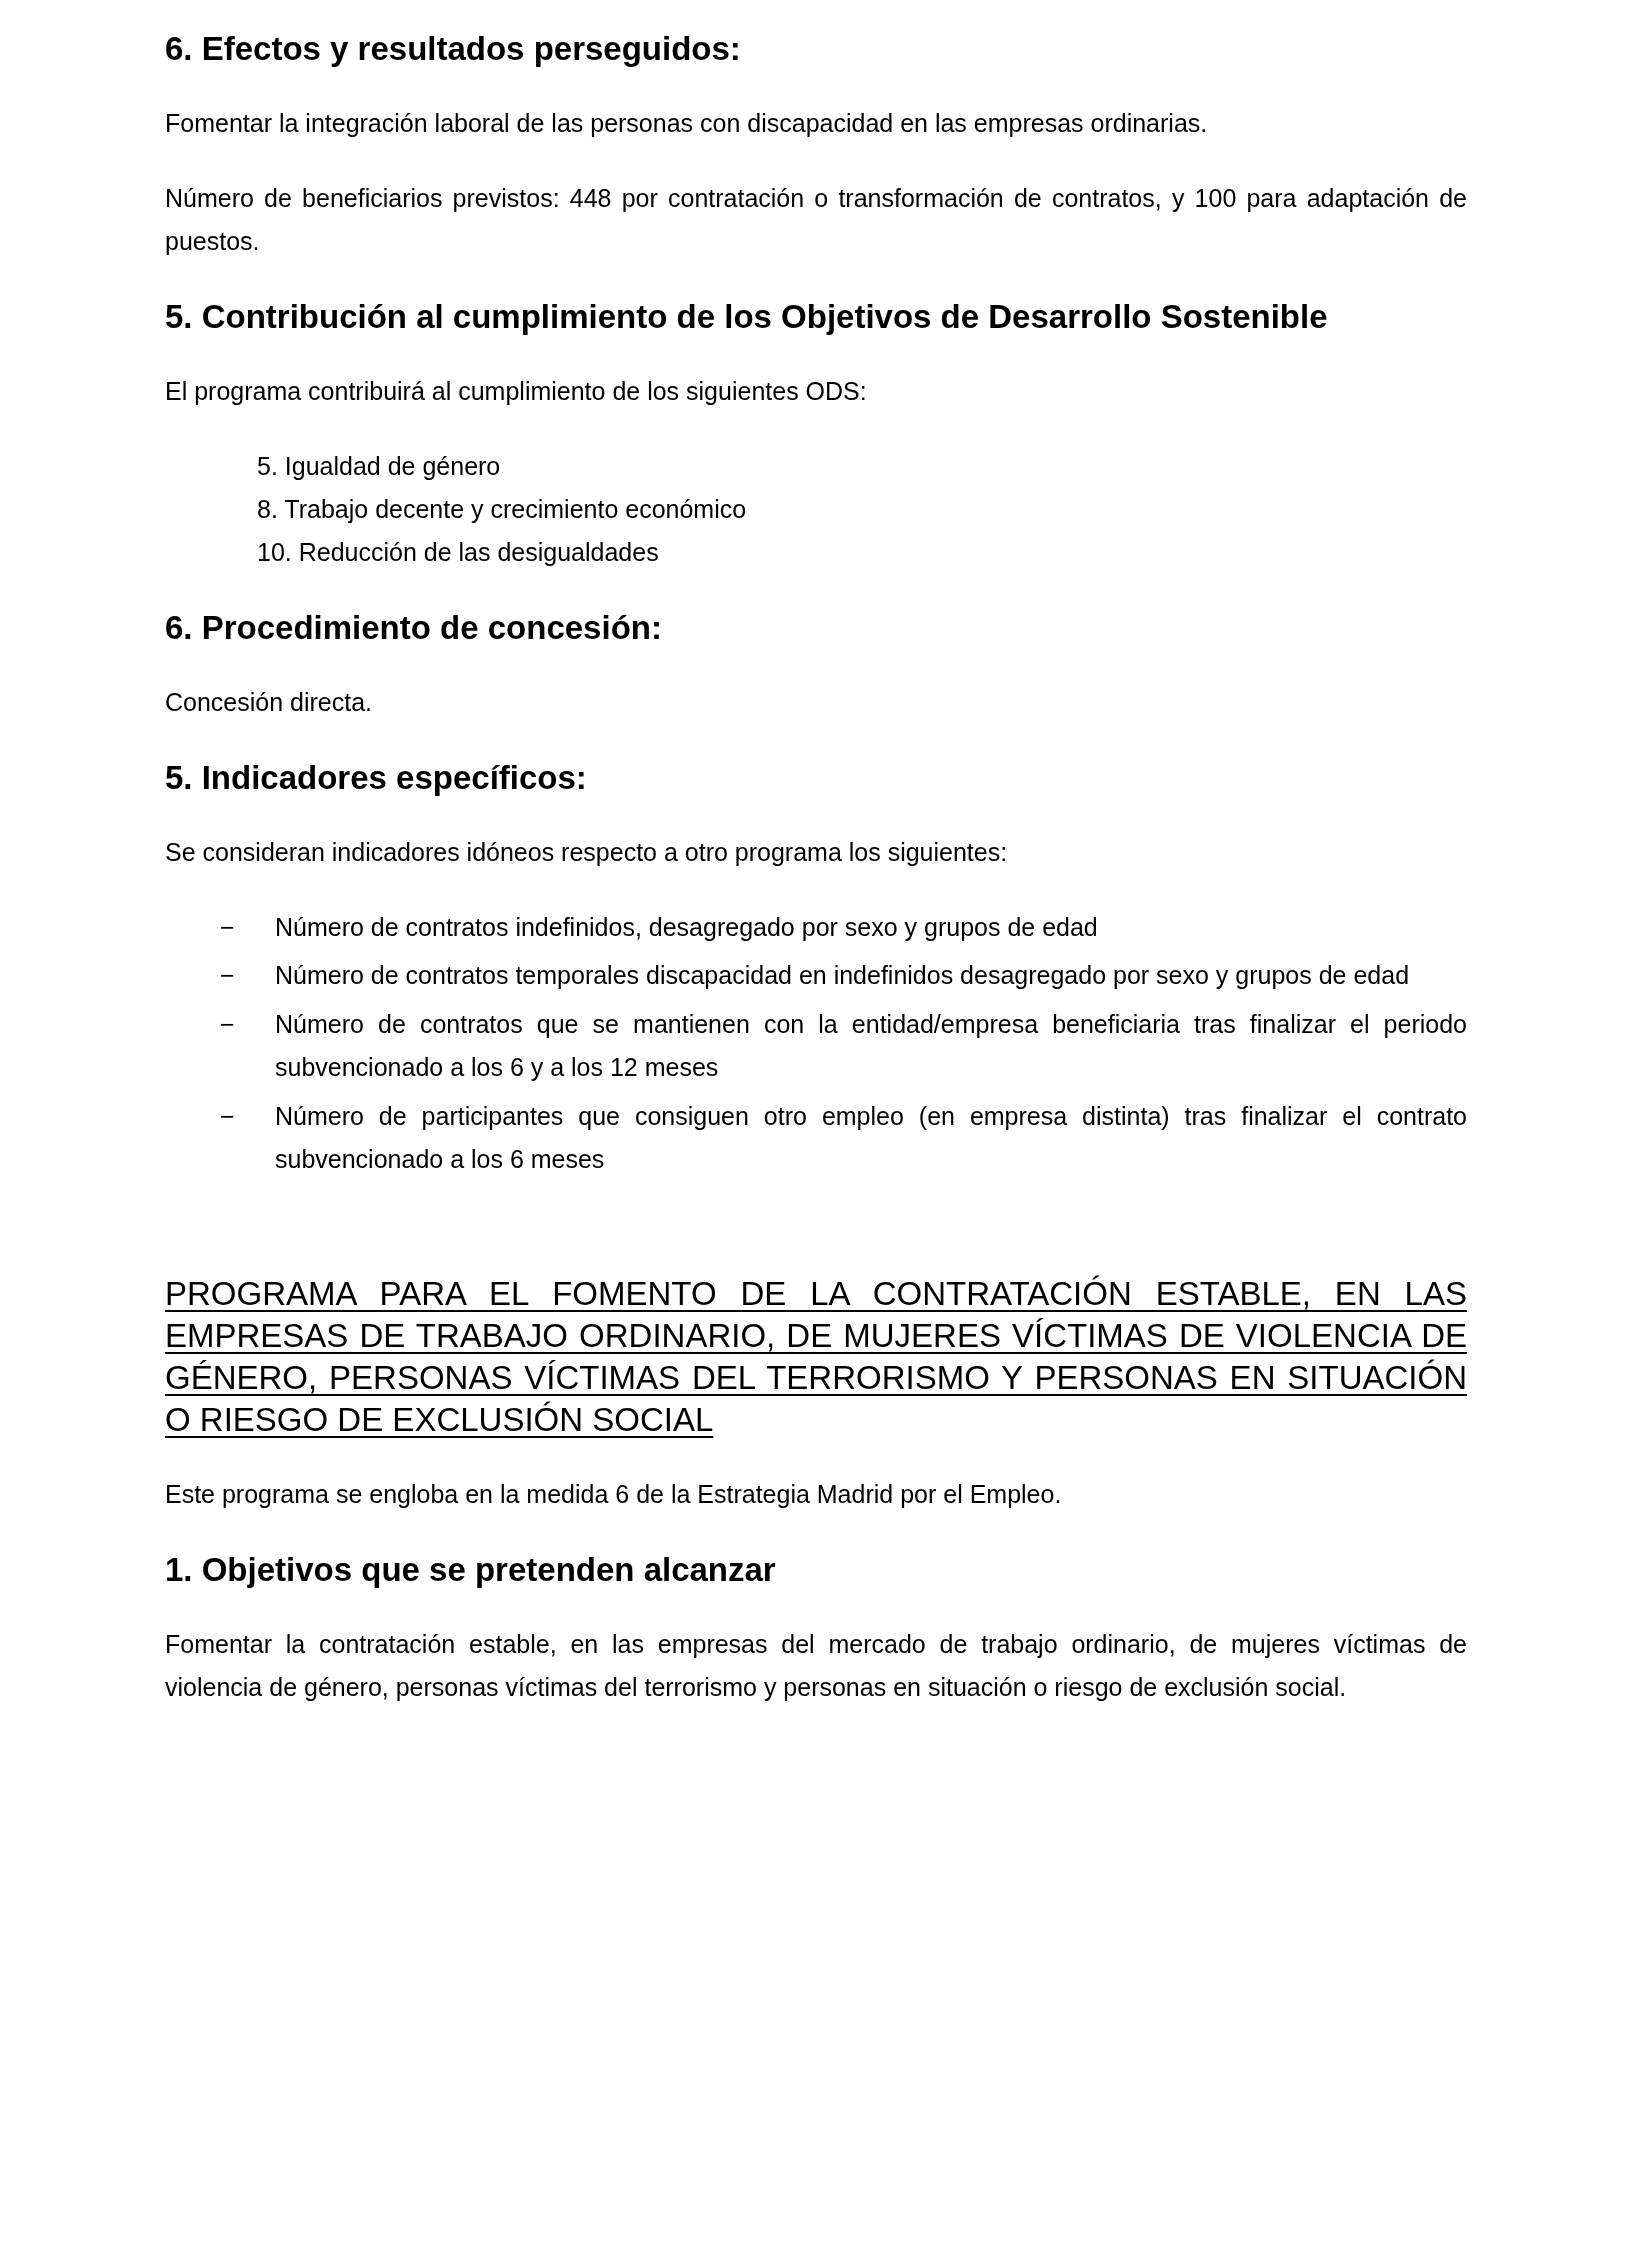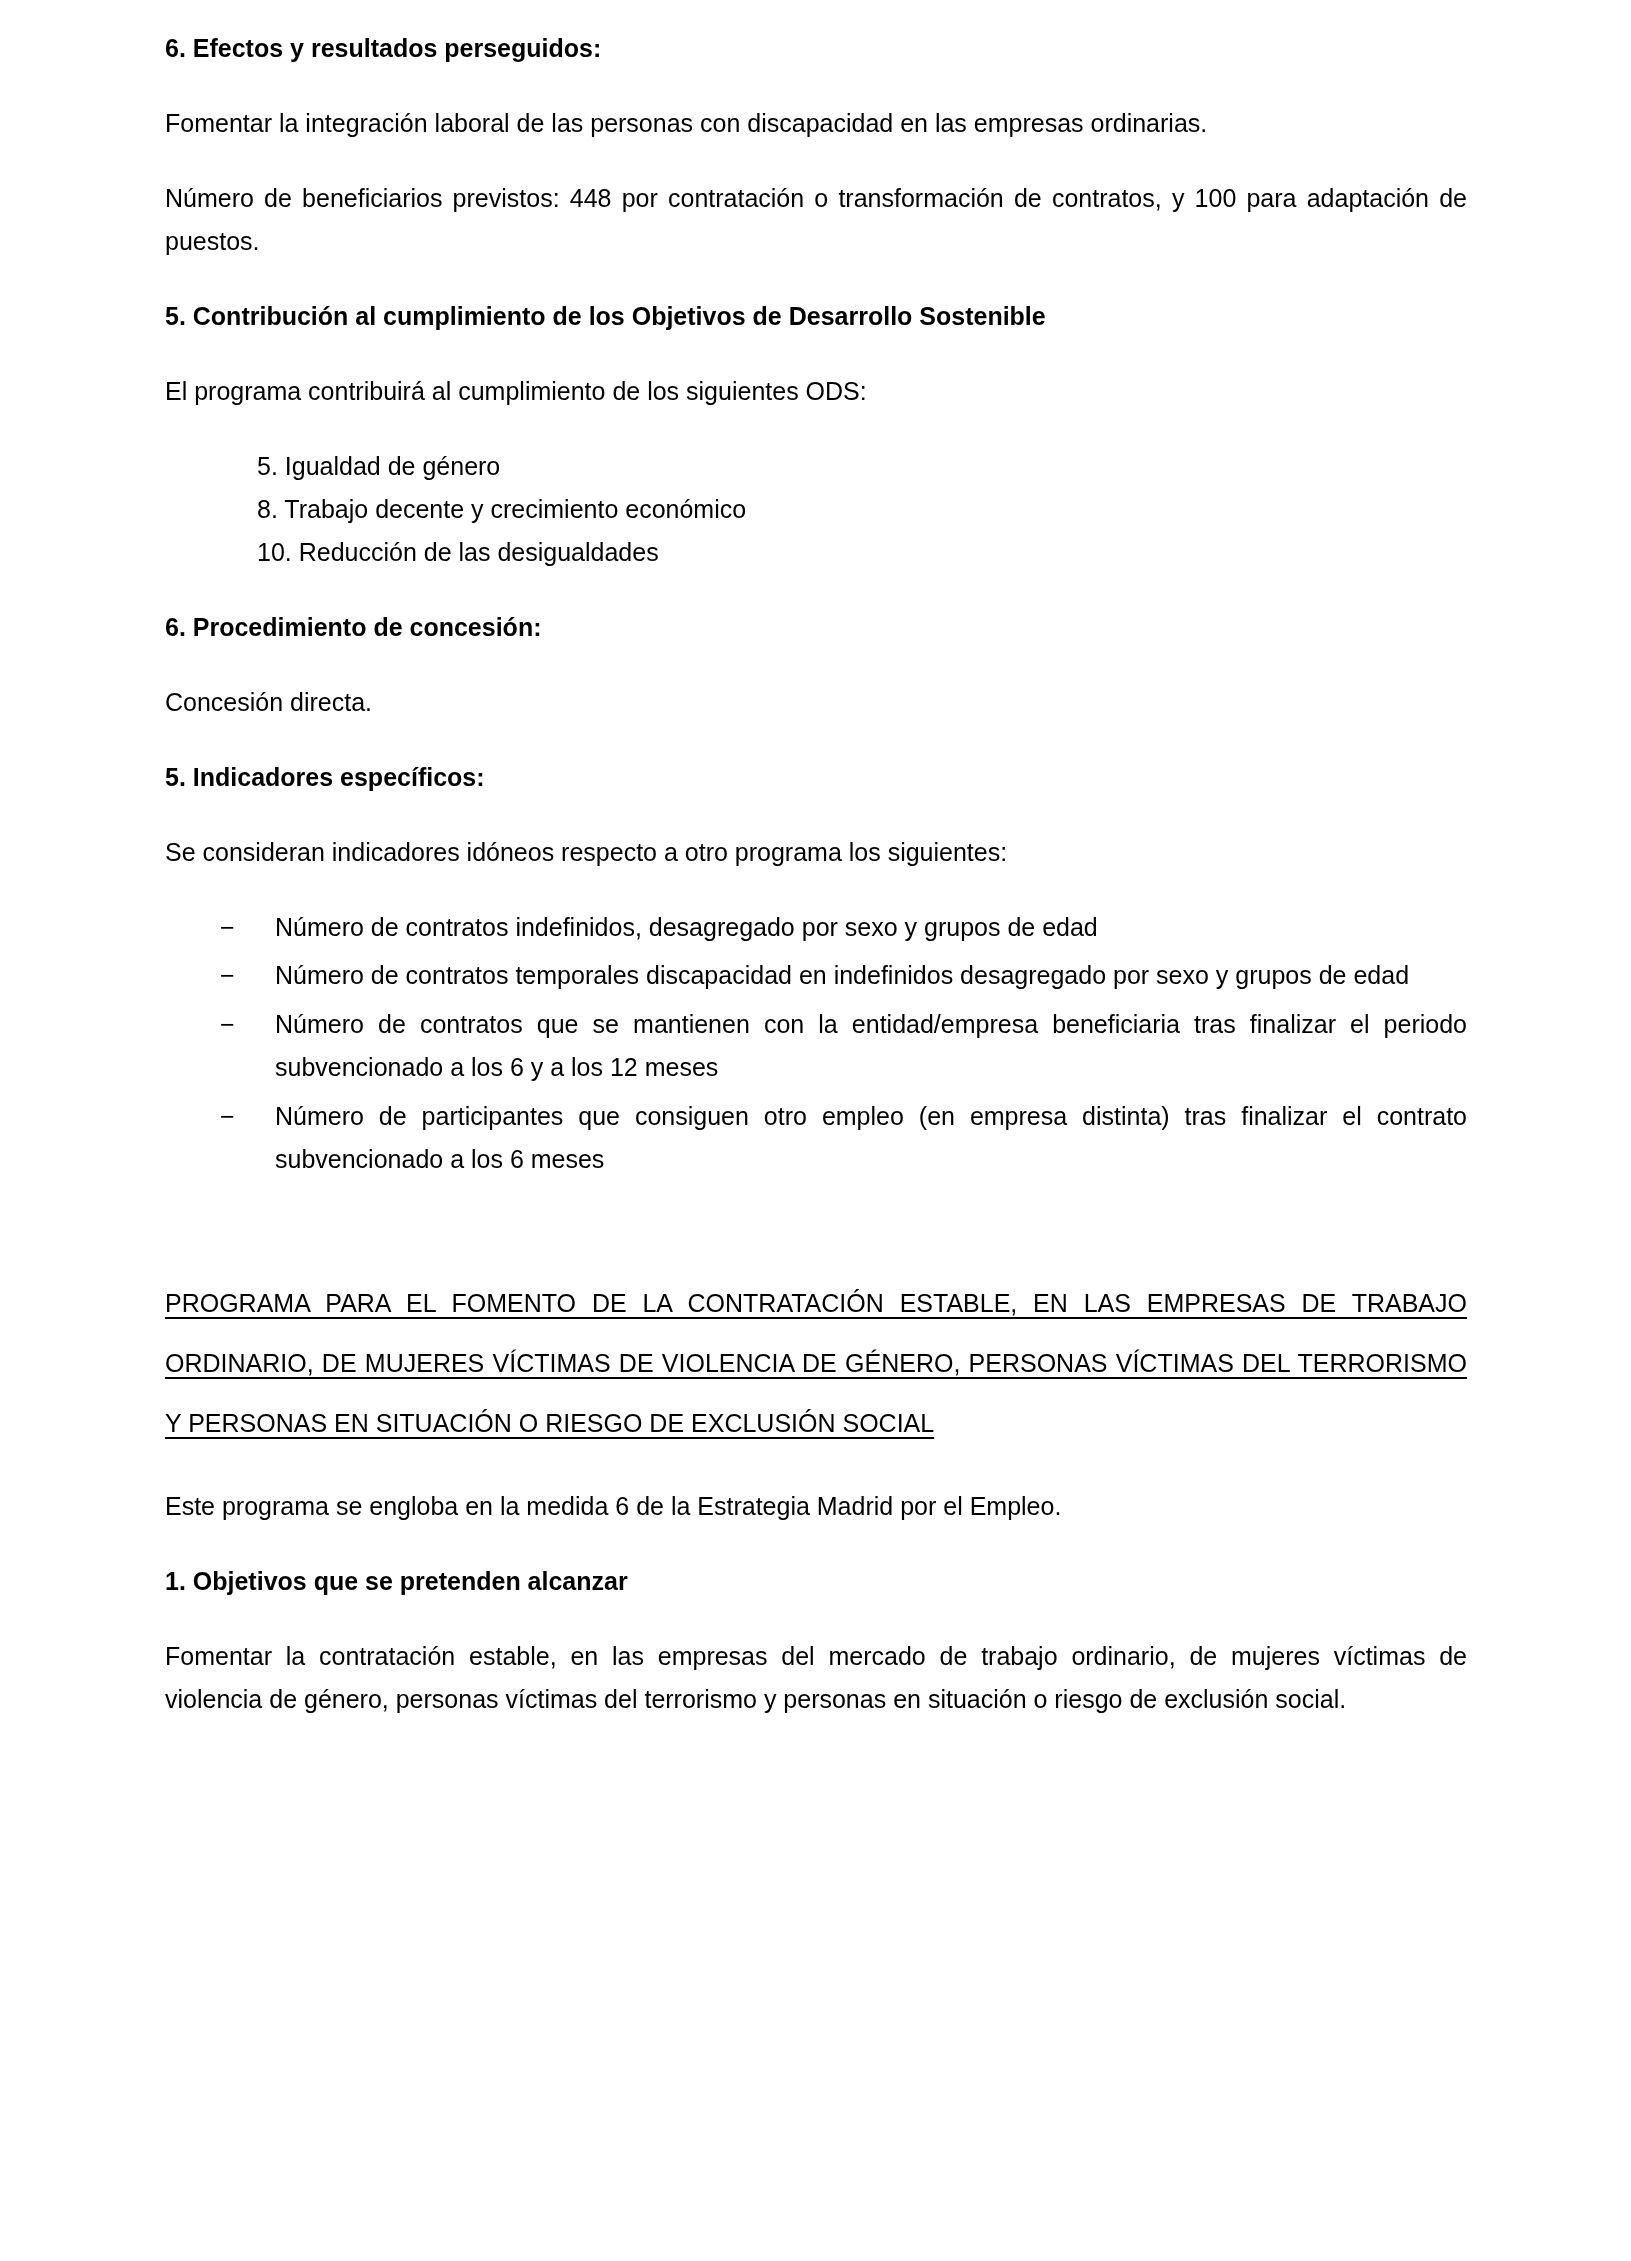--- a/index.html
+++ b/index.html
@@ -18,21 +18,21 @@
     width: 1632px;
     min-height: 2261px;
     background: #ffffff;
     padding: 26.5px 165px 44px 165px;
     font-size: 25px;
     line-height: 43px;
     overflow: hidden;
   }
 
   h2.doc-heading {
-    font-size: 25px;
+    font-size: 33px;
     line-height: 43px;
     font-weight: bold;
     margin-bottom: 32px;
   }
 
   p.doc-paragraph {
     text-align: justify;
     margin-bottom: 32px;
   }
 
@@ -62,22 +62,22 @@
 
   .dash-text {
     flex: 1 1 auto;
     text-align: justify;
   }
 
   .program-title {
     margin-top: 92px;
     margin-bottom: 32px;
     font-weight: normal;
-    font-size: 25px;
-    line-height: 60px;
+    font-size: 33px;
+    line-height: 42px;
     text-align: justify;
     text-decoration: underline;
     text-underline-offset: 5.1px;
     text-decoration-thickness: 1.5px;
   }
 </style>
 </head>
 <body>
 
 <div class="page">

